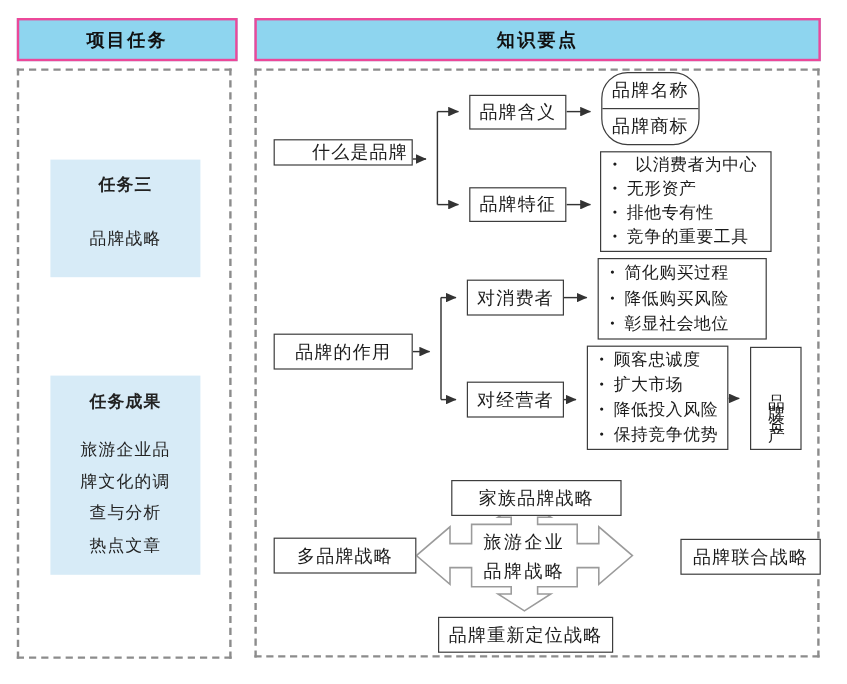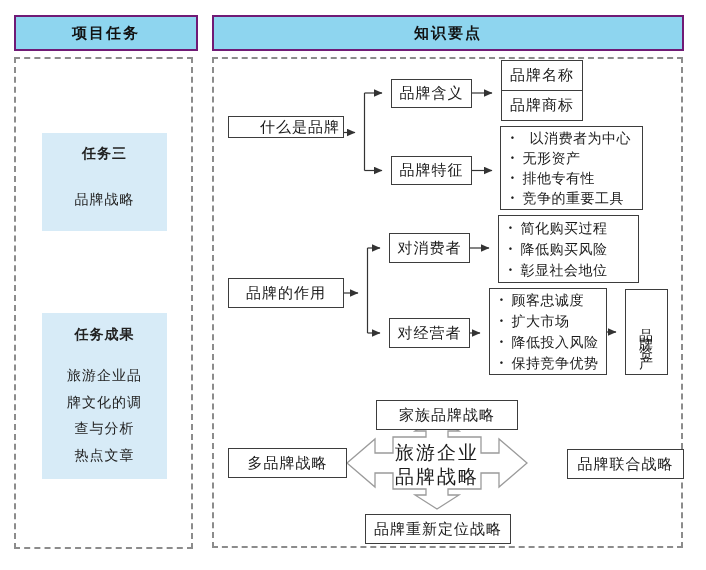--- a/index.html
+++ b/index.html
@@ -3,55 +3,55 @@
 <meta charset="utf-8">
 <style>
   * { margin:0; padding:0; box-sizing:border-box; }
   html,body { background:#ffffff; }
   #canvas {
     position:relative; width:706px; height:570px; background:#ffffff;
     font-family:"DejaVu Sans","Liberation Sans",sans-serif;
     color:#1b1b1b; overflow:hidden;
   }
   .hdr {
-    position:absolute; background:#8ed5ef; border:2px solid #701a75;
+    position:absolute; background:#8ed5ef; border:2px solid #ec4899;
     display:flex; align-items:center; justify-content:center;
     font-weight:bold; font-size:15px; letter-spacing:2px; color:#111;
   }
   .panel { position:absolute; border:2px dashed #8c8c8c; background:transparent; }
   .card {
     position:absolute; background:#d7ebf7;
     display:flex; flex-direction:column; text-align:center;
     font-size:14px; color:#222;
   }
   .card .card-title { font-weight:bold; letter-spacing:1px; }
   .card .card-line { letter-spacing:1px; line-height:26.5px; }
   .nbox {
     position:absolute; background:#ffffff; border:1.5px solid #3d3d3d;
     display:flex; align-items:center; justify-content:center;
     font-size:15px; letter-spacing:1px; color:#1b1b1b;
     font-family:"DejaVu Serif","Liberation Serif",serif;
   }
-  .cellbox { flex-direction:column; align-items:stretch; padding:0; }
+  .cellbox { flex-direction:column; align-items:stretch; padding:0;border-radius:22px; }
   .cellbox .cell {
     flex:1; display:flex; align-items:center; justify-content:center;
   }
   .cellbox .cell + .cell { border-top:1.5px solid #3d3d3d; }
   .listbox {
     flex-direction:column; align-items:flex-start; justify-content:center;
     padding:4px 6px 4px 9px; font-size:14px; letter-spacing:0.5px;
   }
   .li { display:flex; align-items:center; white-space:nowrap; }
   .li .dot { margin-right:7px; font-weight:bold; }
   .vtext {
     writing-mode:vertical-rl; text-orientation:upright;
     letter-spacing:9px; padding-top:6px;
   }
   .crosstext {
-    position:absolute; text-align:center; font-size:19px; letter-spacing:2px;
+    position:absolute; text-align:center; font-size:15px; letter-spacing:2px;
     line-height:24px; color:#1b1b1b;
     font-family:"DejaVu Serif","Liberation Serif",serif;
   }
   svg.overlay { position:absolute; left:0; top:0; pointer-events:none; }
 </style>
 </head>
 <body>
 
 <div id="canvas">
 

